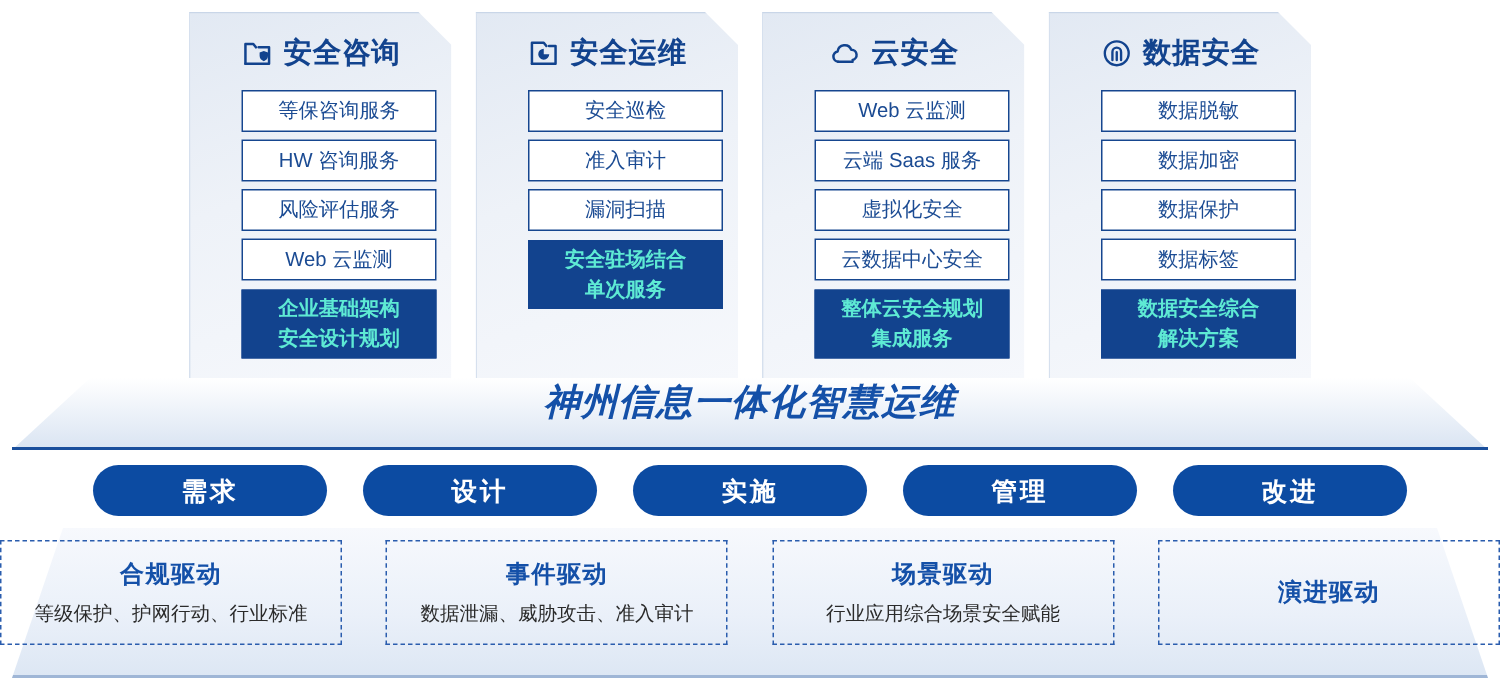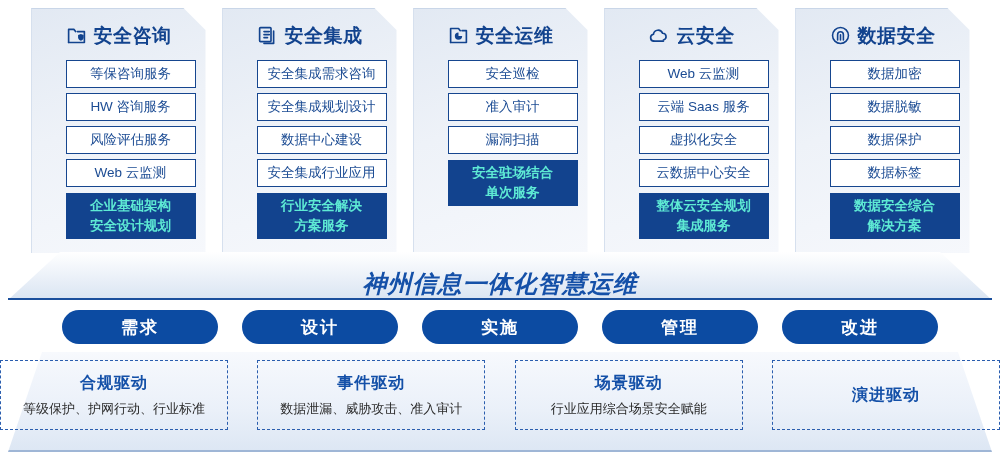--- a/index.html
+++ b/index.html
@@ -104,21 +104,21 @@
   
   .banner {
     position: absolute;
     left: 8px;
     top: 252px;
     width: 984px;
     height: 48px;
     background: linear-gradient(180deg, #ffffff 0%, #eaf0f8 55%, #d9e4f2 100%);
     clip-path: polygon(52px 0, calc(100% - 52px) 0, 100% 100%, 0 100%);
     display: flex;
-    align-items: flex-end;
+    align-items: flex-start;
     justify-content: center;
   }
   .banner-underline {
     position: absolute;
     left: 8px;
     top: 298px;
     width: 984px;
     height: 2px;
     background: #1a4f9c;
   }
@@ -229,42 +229,20 @@
         <div class="item">HW 咨询服务</div>
         <div class="item">风险评估服务</div>
         <div class="item">Web 云监测</div>
         <div class="item-solid">
           <span>企业基础架构</span>
           <span>安全设计规划</span>
         </div>
       </div>
     </div>
 
-    <div class="column">
-      <div class="col-head">
-        <span class="col-icon">
-          <svg viewBox="0 0 24 24" fill="none" stroke="currentColor" stroke-width="1.9" stroke-linecap="round" stroke-linejoin="round">
-            <rect x="3" y="3" width="13" height="16" rx="1"></rect>
-            <path d="M8 7.5h6M8 11h6M8 14.5h4"></path>
-            <path d="M19 7v14H8"></path>
-          </svg>
-        </span>
-        <span class="col-title">安全集成</span>
-      </div>
-      <div class="col-items">
-        <div class="item">安全集成需求咨询</div>
-        <div class="item">安全集成规划设计</div>
-        <div class="item">数据中心建设</div>
-        <div class="item">安全集成行业应用</div>
-        <div class="item-solid">
-          <span>行业安全解决</span>
-          <span>方案服务</span>
-        </div>
-      </div>
-    </div>
 
     <div class="column">
       <div class="col-head">
         <span class="col-icon">
           <svg viewBox="0 0 24 24" fill="none" stroke="currentColor" stroke-width="1.9" stroke-linecap="round" stroke-linejoin="round">
             <path d="M3 20V4h9l2 2.5"></path>
             <path d="M16 6.5h5V20H3"></path>
             <path d="M12 8.5a4.2 4.2 0 1 0 4.2 4.2H12z" fill="currentColor" stroke="none"></path>
           </svg>
         </span>
@@ -308,22 +286,22 @@
         <span class="col-icon">
           <svg viewBox="0 0 24 24" fill="none" stroke="currentColor" stroke-width="1.8" stroke-linecap="round" stroke-linejoin="round">
             <circle cx="12" cy="12" r="9.1"></circle>
             <path d="M8.7 17.2V11a3.3 3.3 0 0 1 6.6 0v6.2"></path>
             <path d="M12 17.2v-6.1"></path>
           </svg>
         </span>
         <span class="col-title">数据安全</span>
       </div>
       <div class="col-items">
+        <div class="item">数据脱敏</div>
         <div class="item">数据加密</div>
-        <div class="item">数据脱敏</div>
         <div class="item">数据保护</div>
         <div class="item">数据标签</div>
         <div class="item-solid">
           <span>数据安全综合</span>
           <span>解决方案</span>
         </div>
       </div>
     </div>
 
   </div>

